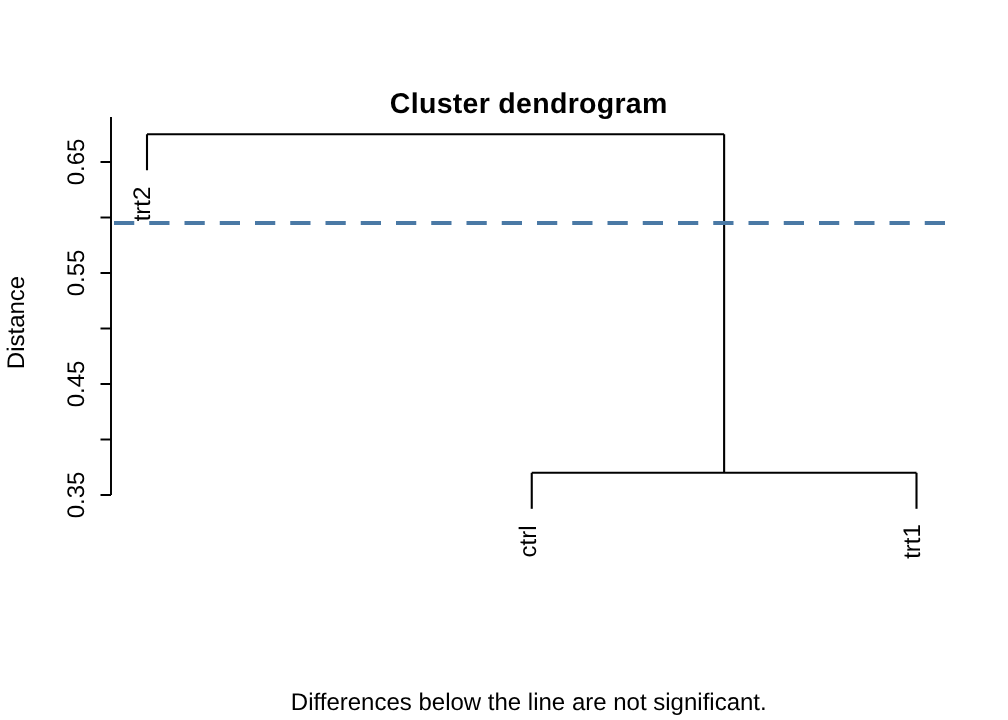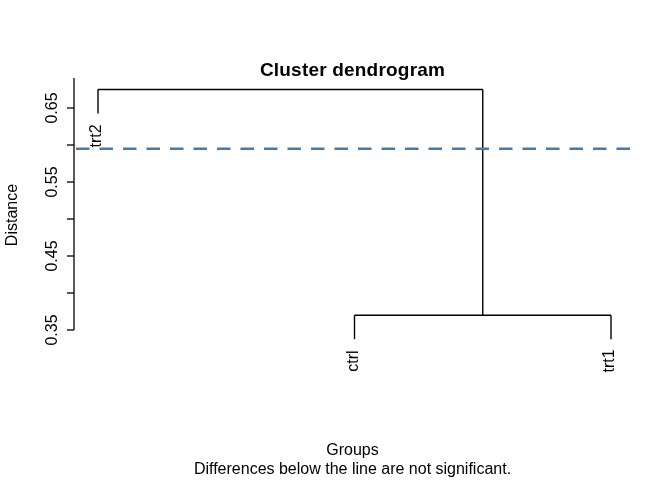--- a/index.html
+++ b/index.html
@@ -67,15 +67,14 @@
       <div class="vtext" style="left: 52px; top: 330px;">0.35</div>
       <div class="vtext" style="left: 52px; top: 256px;">0.45</div>
       <div class="vtext" style="left: 52px; top: 182px;">0.55</div>
       <div class="vtext" style="left: 52px; top: 108px;">0.65</div>
     </div>
   <div id="leaf-labels">
       <div class="vtext" style="left: 96px; top: 135.5px;">trt2</div>
       <div class="vtext" style="left: 352.5px; top: 361.2px;">ctrl</div>
       <div class="vtext" style="left: 609px; top: 361.2px;">trt1</div>
     </div>
-  <div class="xlab">Groups</div>
   <div class="note">Differences below the line are not significant.</div>
 </div>
 
 </body></html>

